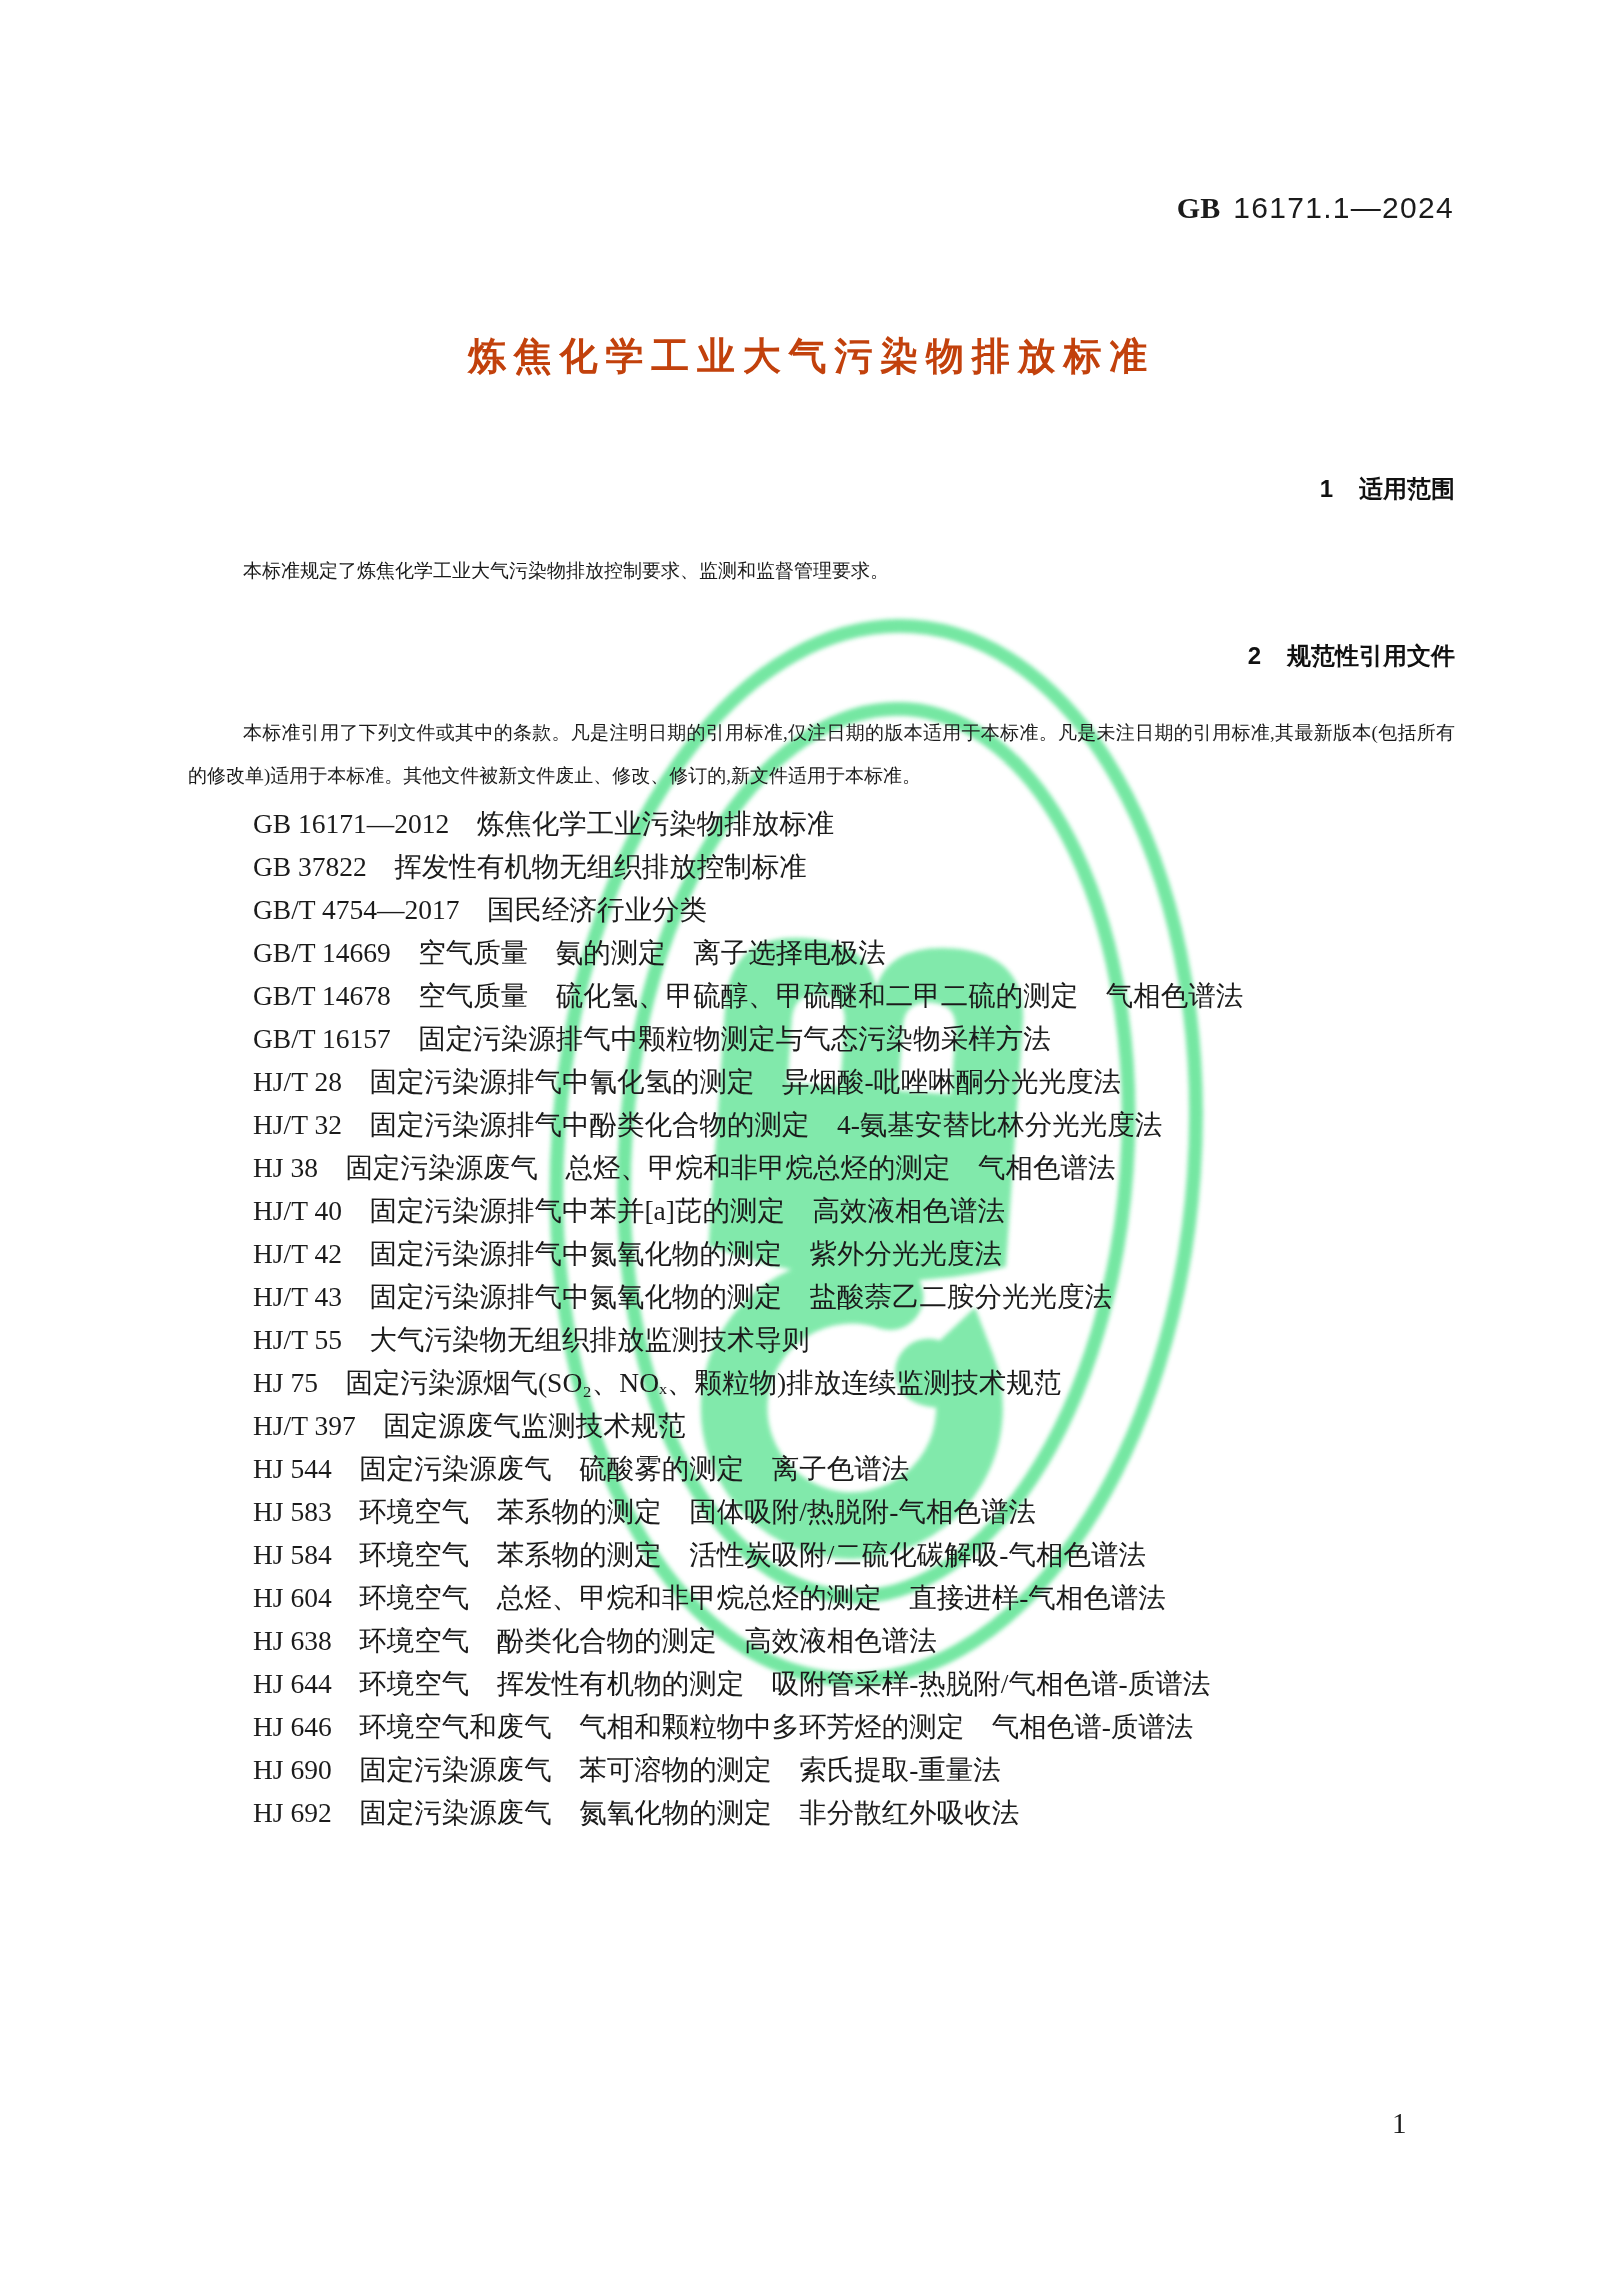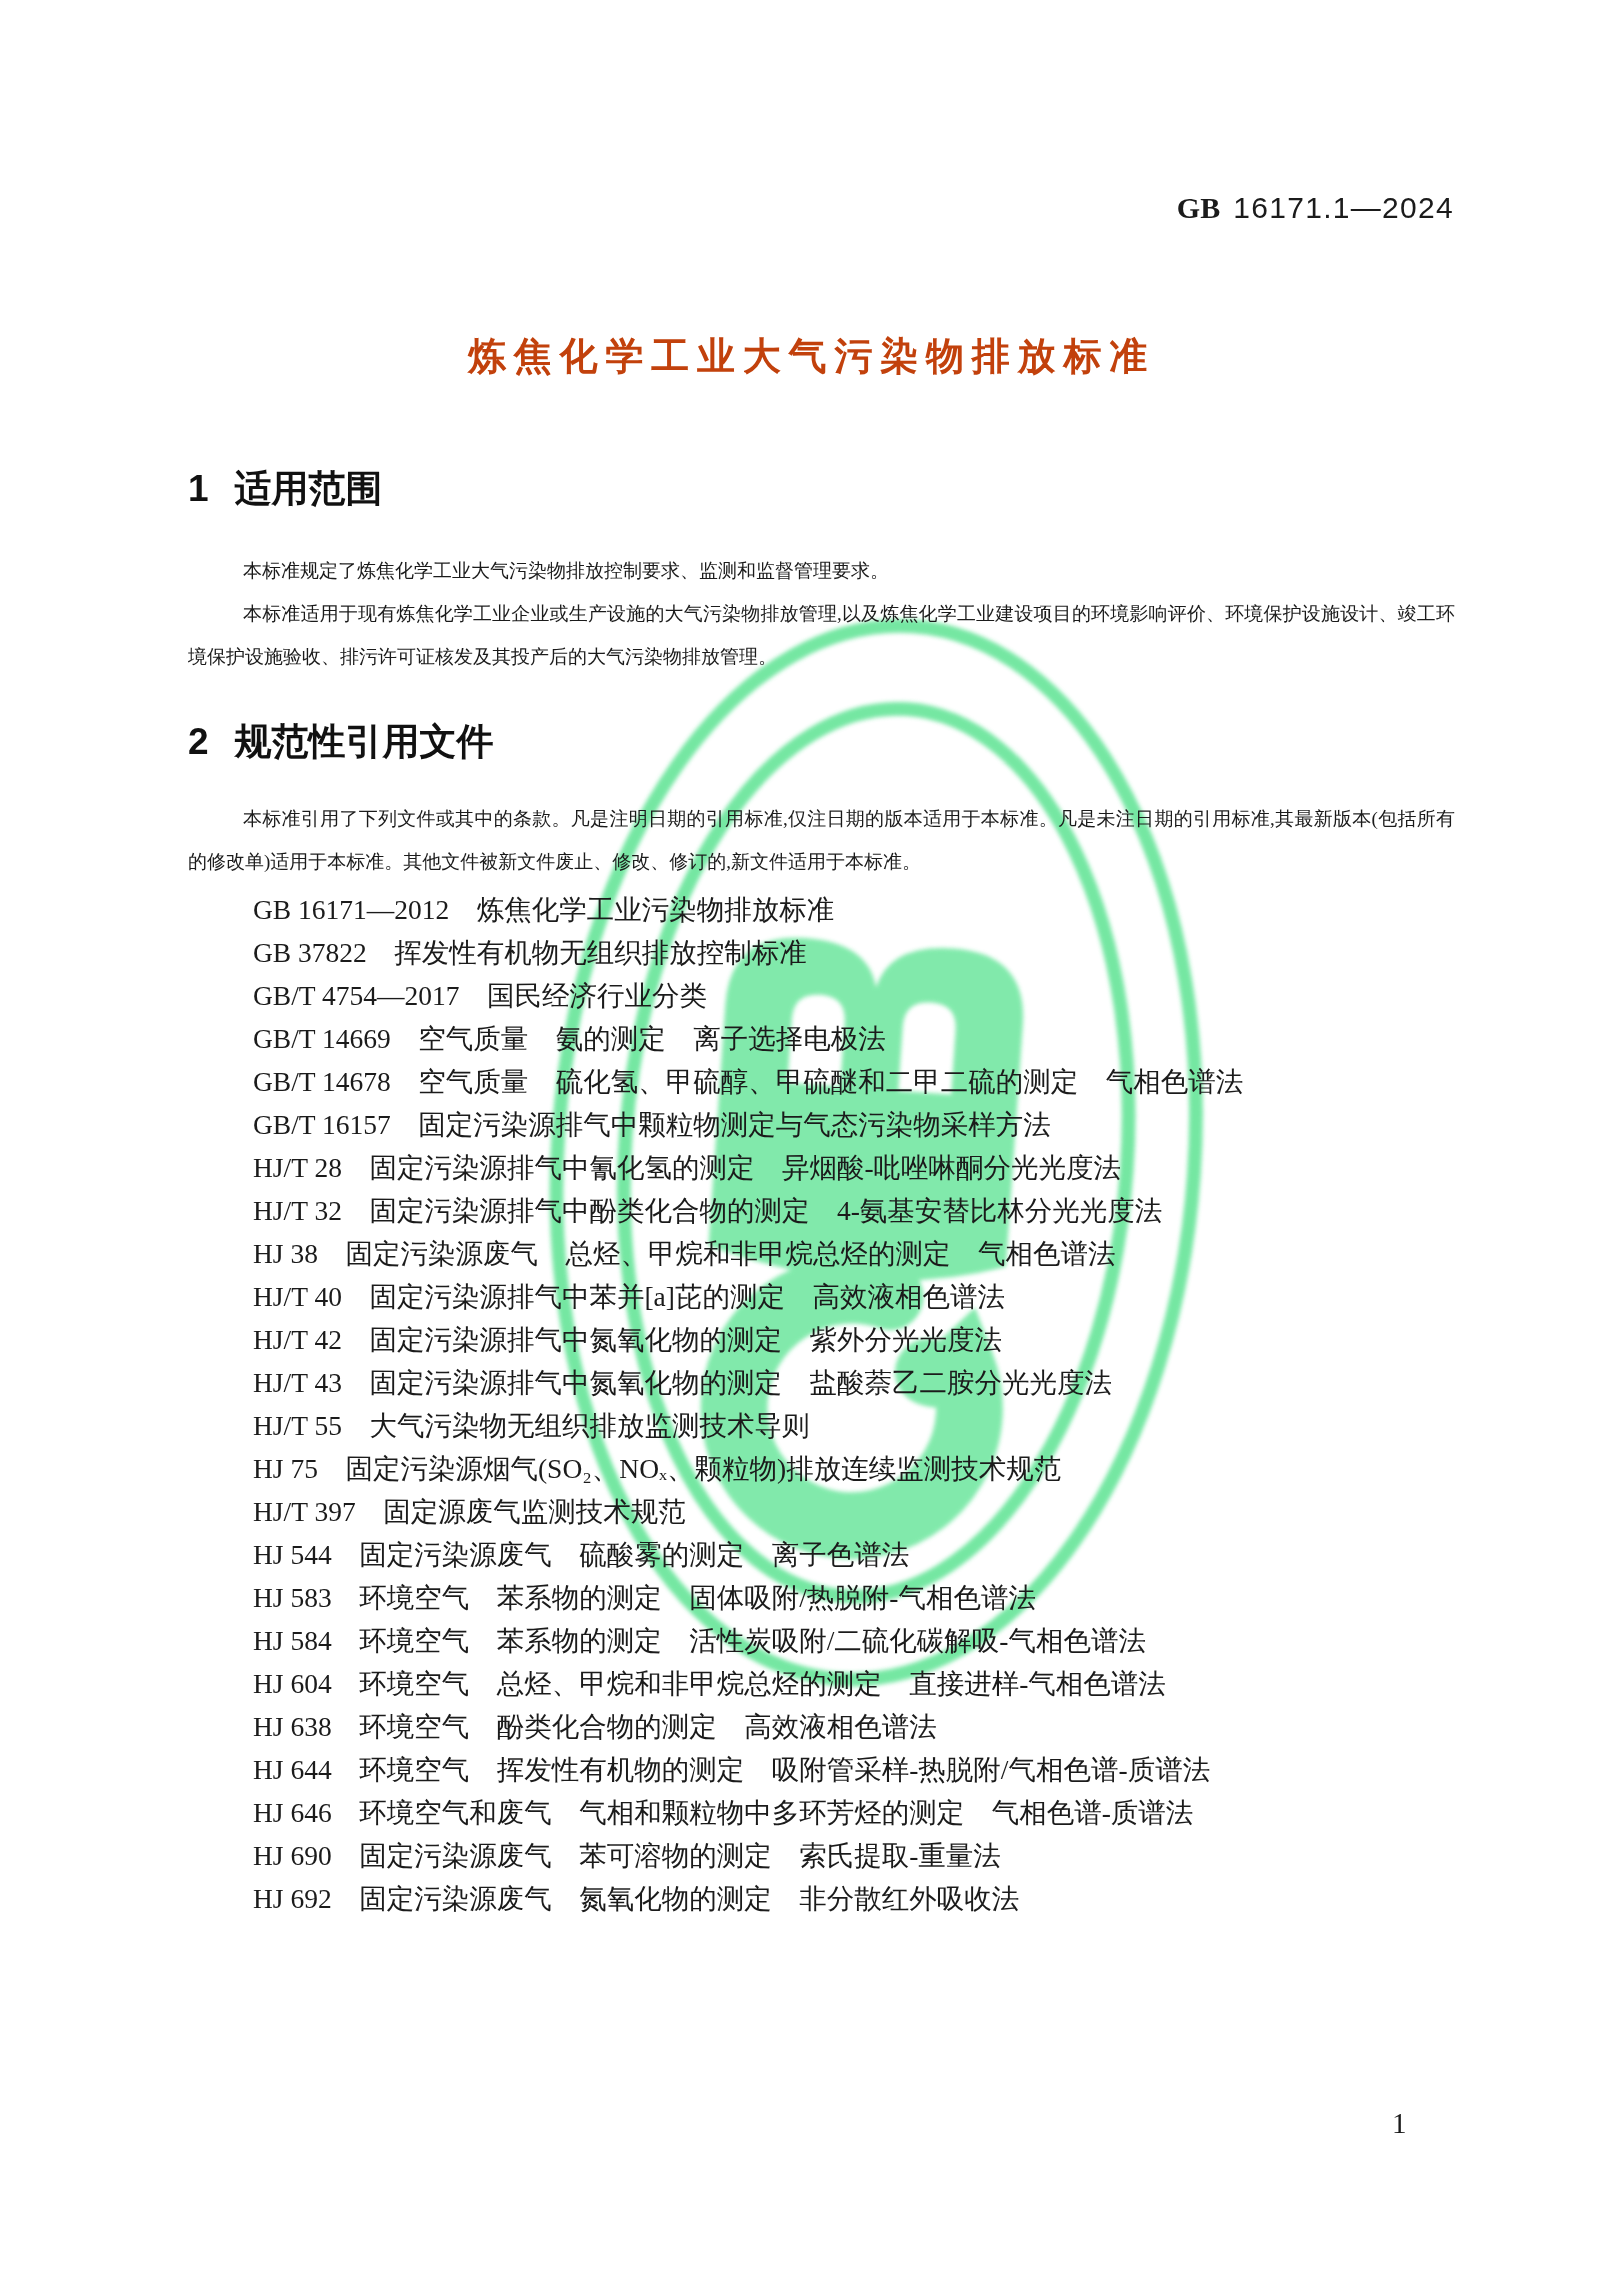--- a/index.html
+++ b/index.html
@@ -66,23 +66,24 @@
   .content {
     position: absolute;
     left: 188px;
     right: 168px;
     top: 472px;
   }
   .sec-h {
     margin: 0;
     font-family: "Liberation Sans", sans-serif;
     font-weight: bold;
-    font-size: 37px;
+    font-size: 24px;
     line-height: 33px;
     color: #111;
+    text-align: right;
   }
   .sec-num { margin-right: 26px; }
   .h-s2 { margin-top: 47px; }
 
   .body-para {
     margin: 0;
     font-size: 19px;
     line-height: 43px;
     text-indent: 55px;
     text-align: justify;
@@ -141,21 +142,20 @@
   </header>
 
   <h1 class="doc-title">炼焦化学工业大气污染物排放标准</h1>
 
   <div class="content">
 
     <h2 class="sec-h">
       <span class="sec-num">1</span><span>适用范围</span>
     </h2>
     <p class="body-para p-first">本标准规定了炼焦化学工业大气污染物排放控制要求、监测和监督管理要求。</p>
-    <p class="body-para">本标准适用于现有炼焦化学工业企业或生产设施的大气污染物排放管理,以及炼焦化学工业建设项目的环境影响评价、环境保护设施设计、竣工环境保护设施验收、排污许可证核发及其投产后的大气污染物排放管理。</p>
 
     <h2 class="sec-h h-s2">
       <span class="sec-num">2</span><span>规范性引用文件</span>
     </h2>
     <p class="body-para p-intro">本标准引用了下列文件或其中的条款。凡是注明日期的引用标准,仅注日期的版本适用于本标准。凡是未注日期的引用标准,其最新版本(包括所有的修改单)适用于本标准。其他文件被新文件废止、修改、修订的,新文件适用于本标准。</p>
 
     <ul class="ref-list">
       <li class="ref-item">GB 16171—2012　炼焦化学工业污染物排放标准</li>
       <li class="ref-item">GB 37822　挥发性有机物无组织排放控制标准</li>
       <li class="ref-item">GB/T 4754—2017　国民经济行业分类</li>

